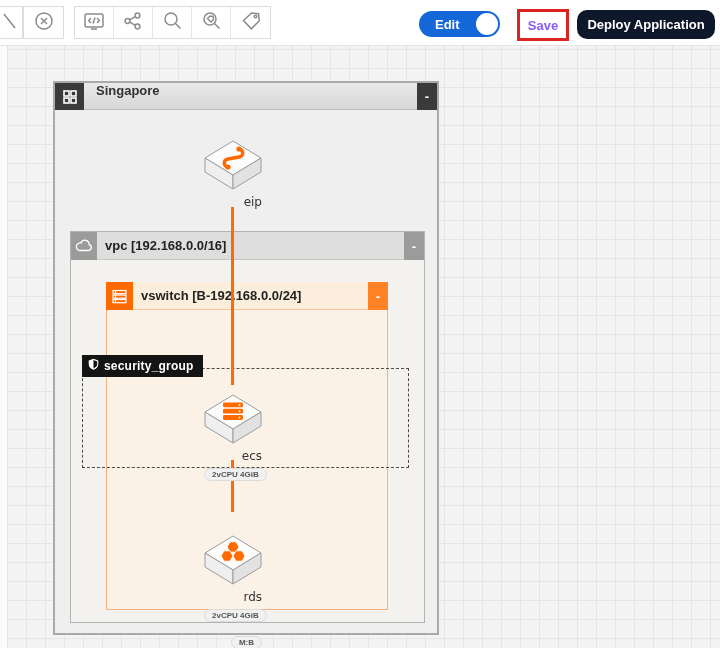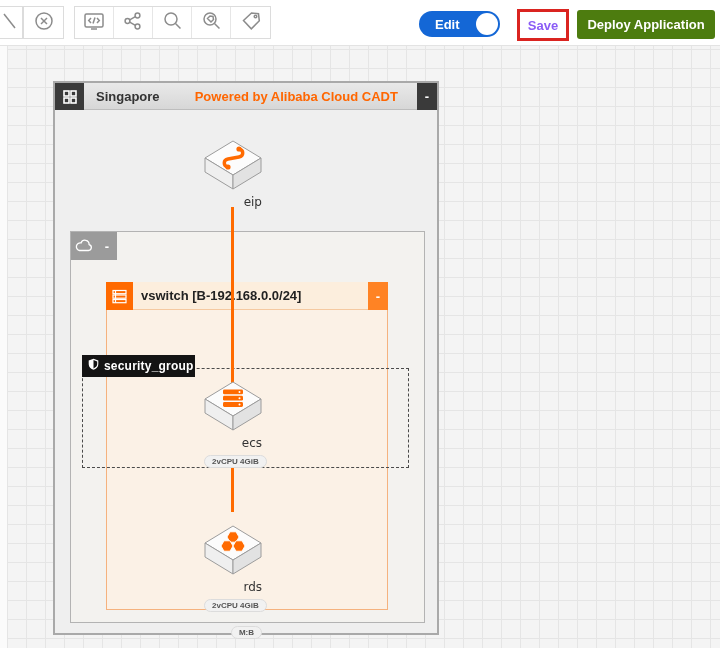--- a/index.html
+++ b/index.html
@@ -16,56 +16,56 @@
   .tgroup .gbtn:last-child { border-right:none; }
   .tgroup svg { stroke:#8c8c8c; fill:none; stroke-width:1.5; }
 
   .edit-toggle { position:absolute; left:419px; top:11px; width:81px; height:26px; border-radius:13px; background:#1467d6; display:flex; align-items:center; cursor:pointer; }
   .edit-toggle .lbl { color:#fff; font-weight:bold; font-size:13px; margin-left:16px; }
   .edit-toggle .knob { position:absolute; right:2px; top:2px; width:22px; height:22px; border-radius:50%; background:#fff; }
 
   .save-wrap { position:absolute; left:517px; top:9px; width:52px; height:32px; border:3px solid #da2420; background:#fff; display:flex; align-items:center; justify-content:center; cursor:pointer; }
   .save-wrap .lbl { color:#8b5cf6; font-weight:bold; font-size:13px; }
 
-  .deploy-btn { position:absolute; left:577px; top:10px; width:138px; height:29px; background:#4d7c0f; border-radius:3px; color:#fff; font-weight:bold; font-size:13px; display:flex; align-items:center; justify-content:center; cursor:pointer; }
+  .deploy-btn { position:absolute; left:577px; top:10px; width:138px; height:29px; background:#0f172a; border-radius:10px; color:#fff; font-weight:bold; font-size:13px; display:flex; align-items:center; justify-content:center; cursor:pointer; }
 
   
   .canvas { position:absolute; left:0; top:46px; width:720px; height:602px;
     background-color:#f4f4f4;
     background-image:linear-gradient(#e5e5e5 1px, transparent 1px), linear-gradient(90deg,#e5e5e5 1px, transparent 1px);
     background-size:19px 19px; background-position:7px 3px; }
   .left-strip { position:absolute; left:0; top:0; width:7px; height:602px; background:#fbfbfb; }
 
   
   .region { position:absolute; left:53px; top:35px; width:386px; height:554px; background:#efefef; border:2px solid #a9a9a9; z-index:1; }
   .region-header { position:absolute; left:0; top:0; right:0; height:27px; display:flex; align-items:stretch; cursor:move; }
   .hdr-icon { width:29px; display:flex; align-items:center; justify-content:center; flex:none; }
   .region-header .hdr-icon { background:#3a3a3a; }
-  .region-header .hdr-mid { flex:1; background:linear-gradient(#e9e9e9,#d7d7d7); display:flex; align-items:center; border-bottom:1px solid #bdbdbd;gap:16px; }
+  .region-header .hdr-mid { flex:1; background:linear-gradient(#e9e9e9,#d7d7d7); display:flex; align-items:flex-start; border-bottom:1px solid #bdbdbd;gap:16px; }
   .region-title { font-size:13px; font-weight:bold; color:#333; margin-left:12px; }
   .powered { flex:1; text-align:center; font-size:13px; font-weight:bold; color:#ff6600; }
   .hdr-min { width:20px; flex:none; display:flex; align-items:center; justify-content:center; color:#fff; font-size:13px; font-weight:bold; cursor:pointer; }
   .region-header .hdr-min { background:#3a3a3a; }
 
   .vpc { position:absolute; left:70px; top:185px; width:355px; height:392px; background:#f3f2ef; border:1px solid #b3b3b3; z-index:2; }
   .vpc-header { position:absolute; left:0; top:0; right:0; height:28px; display:flex; align-items:stretch; cursor:move; }
   .vpc-header .hdr-icon { width:26px; background:#9b9b9b; }
   .vpc-header .hdr-mid { flex:1; background:#dedede; display:flex; align-items:center; border-bottom:1px solid #c6c6c6; }
   .vpc-title { font-size:13px; font-weight:bold; color:#222; margin-left:8px; }
   .vpc-header .hdr-min { background:#9b9b9b; }
 
   .vswitch { position:absolute; left:106px; top:236px; width:282px; height:328px; background:#fbf1e6; border:1px solid #f5b27e; z-index:3; }
   .vsw-header { position:absolute; left:-1px; top:-1px; right:-1px; height:28px; display:flex; align-items:stretch; cursor:move; }
   .vsw-header .hdr-icon { width:27px; background:#ff6a00; }
   .vsw-header .hdr-mid { flex:1; background:#fceedd; display:flex; align-items:center; border-bottom:1px solid #f5c9a0; }
   .vsw-title { font-size:13px; font-weight:bold; color:#222; margin-left:8px; }
   .vsw-header .hdr-min { background:#ff8324; }
 
   .secgroup { position:absolute; left:82px; top:322px; width:327px; height:100px; border:1px dashed #4a4a4a; z-index:4; }
-  .secgroup-label { position:absolute; left:82px; top:309px; height:22px; background:#141414; color:#fff; display:flex; align-items:center; padding:0 1px 0 6px; z-index:5; cursor:move; }
+  .secgroup-label { position:absolute; left:82px; top:309px; height:22px; background:#141414; color:#fff; display:flex; align-items:center; padding:0 9px 0 6px; z-index:5; cursor:move; }
   .secgroup-label .txt { font-size:12px; font-weight:bold; margin-left:5px; letter-spacing:.2px; }
 
   .conn { position:absolute; width:3px; background:#ff6b00; z-index:6; }
 
   .node { position:absolute; width:58px; text-align:right; z-index:7; cursor:pointer; }
   .node .nlabel { font-size:12px; color:#333; margin-top:1px; font-family:"DejaVu Sans", sans-serif; }
   .badge { display:inline-block; background:#f1f1f1; border:1px solid #dcdcdc; border-radius:7px; font-size:8px; font-weight:bold; color:#555; padding:1px 7px; margin-top:3px; white-space:nowrap; }
 </style>
 </head>
 <body>
@@ -164,32 +164,34 @@
         <div class="hdr-icon">
           <svg width="16" height="16" viewBox="0 0 16 16" fill="none" stroke="#fff" stroke-width="1.6">
               <rect x="2" y="2" width="5" height="5"></rect>
               <rect x="9" y="2" width="5" height="5"></rect>
               <rect x="2" y="9" width="5" height="5"></rect>
               <rect x="9" y="9" width="5" height="5"></rect>
             </svg>
         </div>
         <div class="hdr-mid">
           <span class="region-title">Singapore</span>
-          <span class="powered">Powered by Alibaba Cloud CADT</span>
         </div>
         <div class="hdr-min">-</div>
       </div>
     </div>
 
     <div class="vpc">
       <div class="vpc-header">
         <div class="hdr-icon">
           <svg width="18" height="16" viewBox="0 0 18 16" fill="none" stroke="#fff" stroke-width="1.3">
               <path d="M4.5 12.5 h9 a3 3 0 0 0 .6-5.9 A4.2 4.2 0 0 0 6 4.9 A3.2 3.2 0 0 0 4.5 12.5 Z"></path>
             </svg>
+        </div>
+        <div class="hdr-mid">
+          <span class="vpc-title">vpc [192.168.0.0/16]</span>
         </div>
         <div class="hdr-min">-</div>
       </div>
     </div>
 
     <div class="vswitch">
       <div class="vsw-header">
         <div class="hdr-icon">
           <svg width="17" height="17" viewBox="0 0 17 17" fill="none" stroke="#fff" stroke-width="1.2">
               <rect x="2" y="2.5" width="13" height="3.2"></rect>
@@ -223,37 +225,37 @@
         <polygon points="29,1 57,18 29,35 1,18" fill="#fcfcfc" stroke="#9c9c9c"></polygon>
         <polygon points="1,18 29,35 29,49 1,32" fill="#efefef" stroke="#9c9c9c"></polygon>
         <polygon points="57,18 29,35 29,49 57,32" fill="#e2e2e2" stroke="#9c9c9c"></polygon>
         <path d="M35 9 c5 1 5 7 0 8 l-11 2 c-5 1 -5 7 0 8" stroke="#ff6a00" stroke-width="3.4" fill="none" stroke-linecap="round"></path>
         <circle cx="35" cy="9" r="2.6" fill="#ff6a00"></circle>
         <circle cx="24" cy="27" r="2.6" fill="#ff6a00"></circle>
       </svg>
       <div class="nlabel">eip</div>
     </div>
 
-    <div class="node" style="left:204px; top:335px;">
+    <div class="node" style="left:204px; top:348px;">
       <svg width="58" height="50" viewBox="0 0 58 50">
         <polygon points="29,1 57,18 29,35 1,18" fill="#fcfcfc" stroke="#9c9c9c"></polygon>
         <polygon points="1,18 29,35 29,49 1,32" fill="#efefef" stroke="#9c9c9c"></polygon>
         <polygon points="57,18 29,35 29,49 57,32" fill="#e2e2e2" stroke="#9c9c9c"></polygon>
         <rect x="19" y="8.5" width="20" height="4.8" rx="1.4" fill="#ff6a00"></rect>
         <rect x="19" y="14.8" width="20" height="4.8" rx="1.4" fill="#ff6a00"></rect>
         <rect x="19" y="21.1" width="20" height="4.8" rx="1.4" fill="#ff6a00"></rect>
         <circle cx="35.5" cy="10.9" r="1" fill="#fff"></circle>
         <circle cx="35.5" cy="17.2" r="1" fill="#fff"></circle>
         <circle cx="35.5" cy="23.5" r="1" fill="#fff"></circle>
       </svg>
       <div class="nlabel">ecs</div>
       <span class="badge">2vCPU 4GiB</span>
     </div>
 
-    <div class="node" style="left:204px; top:479px;">
+    <div class="node" style="left:204px; top:489px;">
       <svg width="58" height="50" viewBox="0 0 58 50">
         <polygon points="29,1 57,18 29,35 1,18" fill="#fcfcfc" stroke="#9c9c9c"></polygon>
         <polygon points="1,18 29,35 29,49 1,32" fill="#efefef" stroke="#9c9c9c"></polygon>
         <polygon points="57,18 29,35 29,49 57,32" fill="#e2e2e2" stroke="#9c9c9c"></polygon>
         <polygon points="35,12 32,17.2 26,17.2 23,12 26,6.8 32,6.8" fill="#ff6a00" stroke="#fff" stroke-width="0.9"></polygon>
         <polygon points="29,21 26,26.2 20,26.2 17,21 20,15.8 26,15.8" fill="#ff6a00" stroke="#fff" stroke-width="0.9"></polygon>
         <polygon points="41,21 38,26.2 32,26.2 29,21 32,15.8 38,15.8" fill="#ff6a00" stroke="#fff" stroke-width="0.9"></polygon>
       </svg>
       <div class="nlabel">rds</div>
       <span class="badge">2vCPU 4GiB</span>

